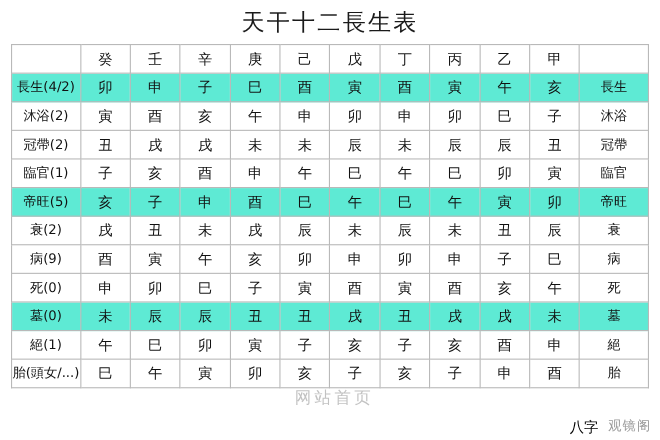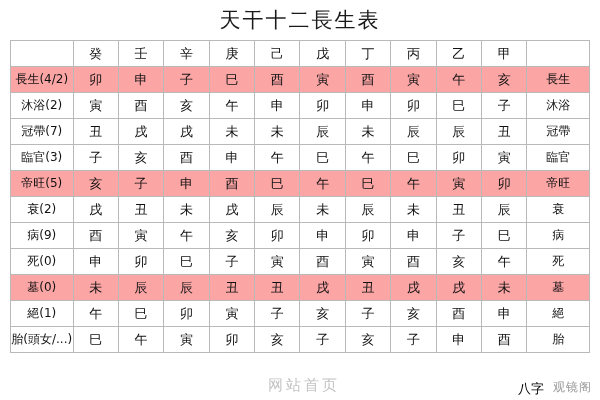--- a/index.html
+++ b/index.html
@@ -52,42 +52,41 @@
     padding: 0;
     font-family: "DejaVu Sans", "Liberation Sans", sans-serif;
   }
   table.chart td.rowhead, table.chart td.rowtail {
     font-size: 12px;
     white-space: nowrap;
   }
   col.side { width: 62px; }
   col.cell { width: 45px; }
   .hl {
-    background: #fca5a5;
+    background: #5eead4;
   }
   .hdr-blank {
     background: #ffffff;
   }
   .watermark {
     position: absolute;
     right: 8px;
     bottom: 4px;
     font-size: 12px;
     color: #9a9a9a;
     letter-spacing: 1px;
   }
   .wm-center {
     position: absolute;
     left: 268px;
     top: 352px;
     font-size: 15px;
     color: rgba(120,120,120,0.45);
     letter-spacing: 3px;
     pointer-events: none;
-    margin-top: 24px;
   }
   .wm-logo {
     position: absolute;
     right: 56px;
     bottom: 2px;
     font-size: 13px;
     color: #000000;
   }
 </style>
 </head>
@@ -155,36 +154,36 @@
           <td>申</td>
           <td>卯</td>
           <td>申</td>
           <td>卯</td>
           <td>巳</td>
           <td>子</td>
           <td class="rowtail">沐浴</td>
         </tr>
 
         <tr class="r2">
-          <td class="rowhead">冠帶(7)</td>
+          <td class="rowhead">冠帶(2)</td>
           <td>丑</td>
           <td>戌</td>
           <td>戌</td>
           <td>未</td>
           <td>未</td>
           <td>辰</td>
           <td>未</td>
           <td>辰</td>
           <td>辰</td>
           <td>丑</td>
           <td class="rowtail">冠帶</td>
         </tr>
 
         <tr class="r3">
-          <td class="rowhead">臨官(3)</td>
+          <td class="rowhead">臨官(1)</td>
           <td>子</td>
           <td>亥</td>
           <td>酉</td>
           <td>申</td>
           <td>午</td>
           <td>巳</td>
           <td>午</td>
           <td>巳</td>
           <td>卯</td>
           <td>寅</td>

